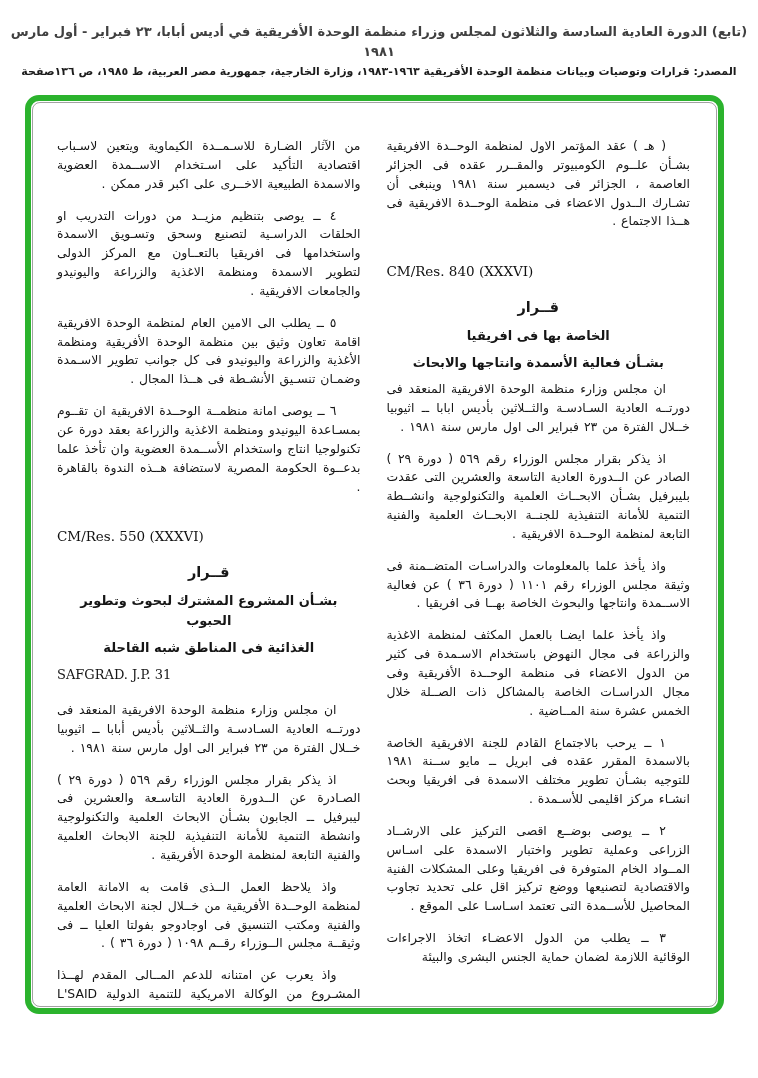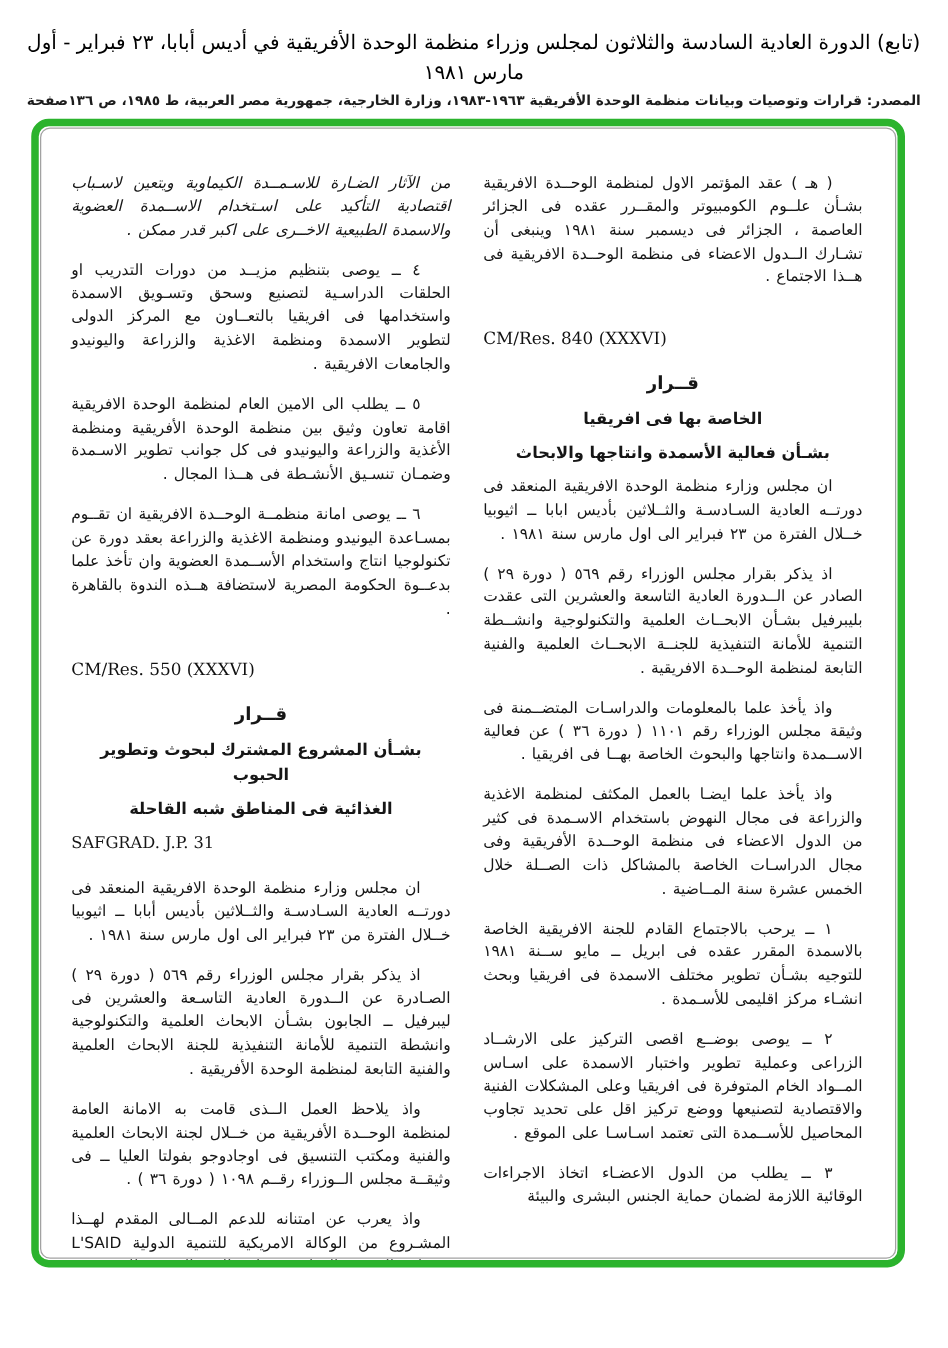--- a/index.html
+++ b/index.html
@@ -11,22 +11,22 @@
     position:relative;
     overflow:hidden;
   }
   .page{position:absolute;inset:0;}
   
   .header{
     position:absolute;top:22px;left:10px;right:10px;
     direction:rtl;text-align:center;
   }
   .header-line1{
-    font-size:16px;font-weight:normal;letter-spacing:0;
-    line-height:1.5;color:#000000;
+    font-size:13px;font-weight:bold;letter-spacing:0;
+    line-height:1.5;color:#404040;
   }
   .header-line2{
     font-size:11px;font-weight:bold;margin-top:4px;color:#1c1c1c;
   }
   
   .frame{
     position:absolute;left:25px;top:95px;width:699px;height:919px;
     border:6px solid #2bb32d;border-radius:14px;
     background:#ffffff;
     box-sizing:border-box;
@@ -48,21 +48,21 @@
   }
   .col{
     flex:1 1 0;
     direction:rtl;
     text-align:justify;
     font-size:12.4px;
     line-height:1.52;
     color:#161616;
   }
   .para{margin:0 0 13px 0;text-indent:24px;word-spacing:1px;}
-  .para.no-indent{text-indent:0;font-style:italic;}
+  .para.no-indent{text-indent:0;}
   .res-label{
     direction:ltr;text-align:left;
     font-family:"DejaVu Serif",serif;
     font-size:13.5px;color:#111;
     margin:30px 0 14px 0;text-indent:0;
   }
   .res-title{
     text-align:center;font-weight:bold;font-size:14.5px;
     margin:4px 0 8px 0;text-indent:0;
   }

